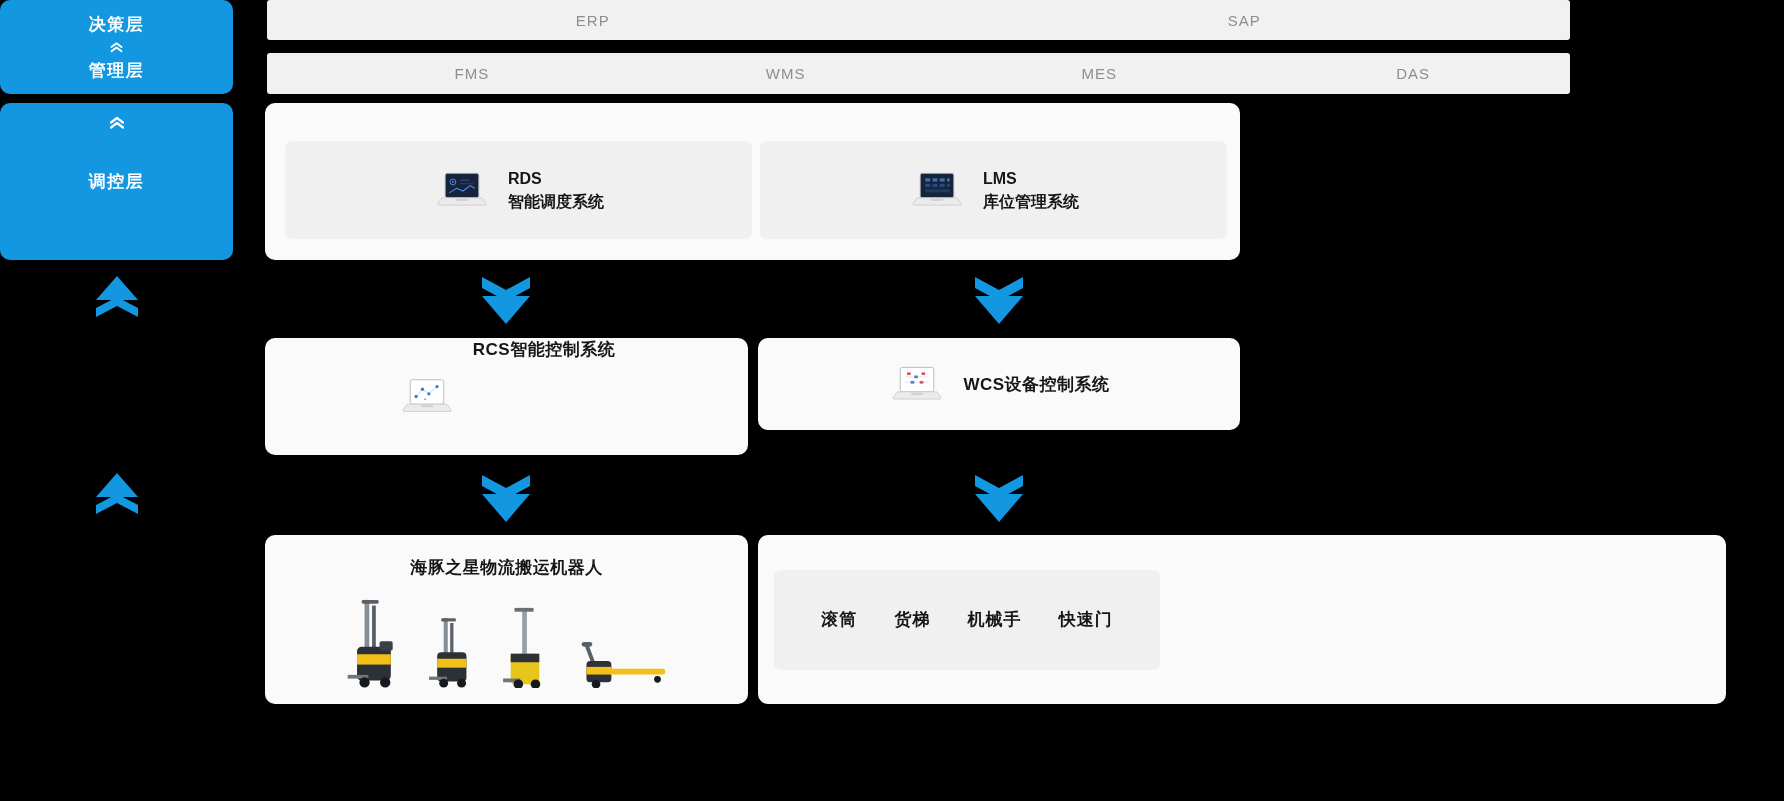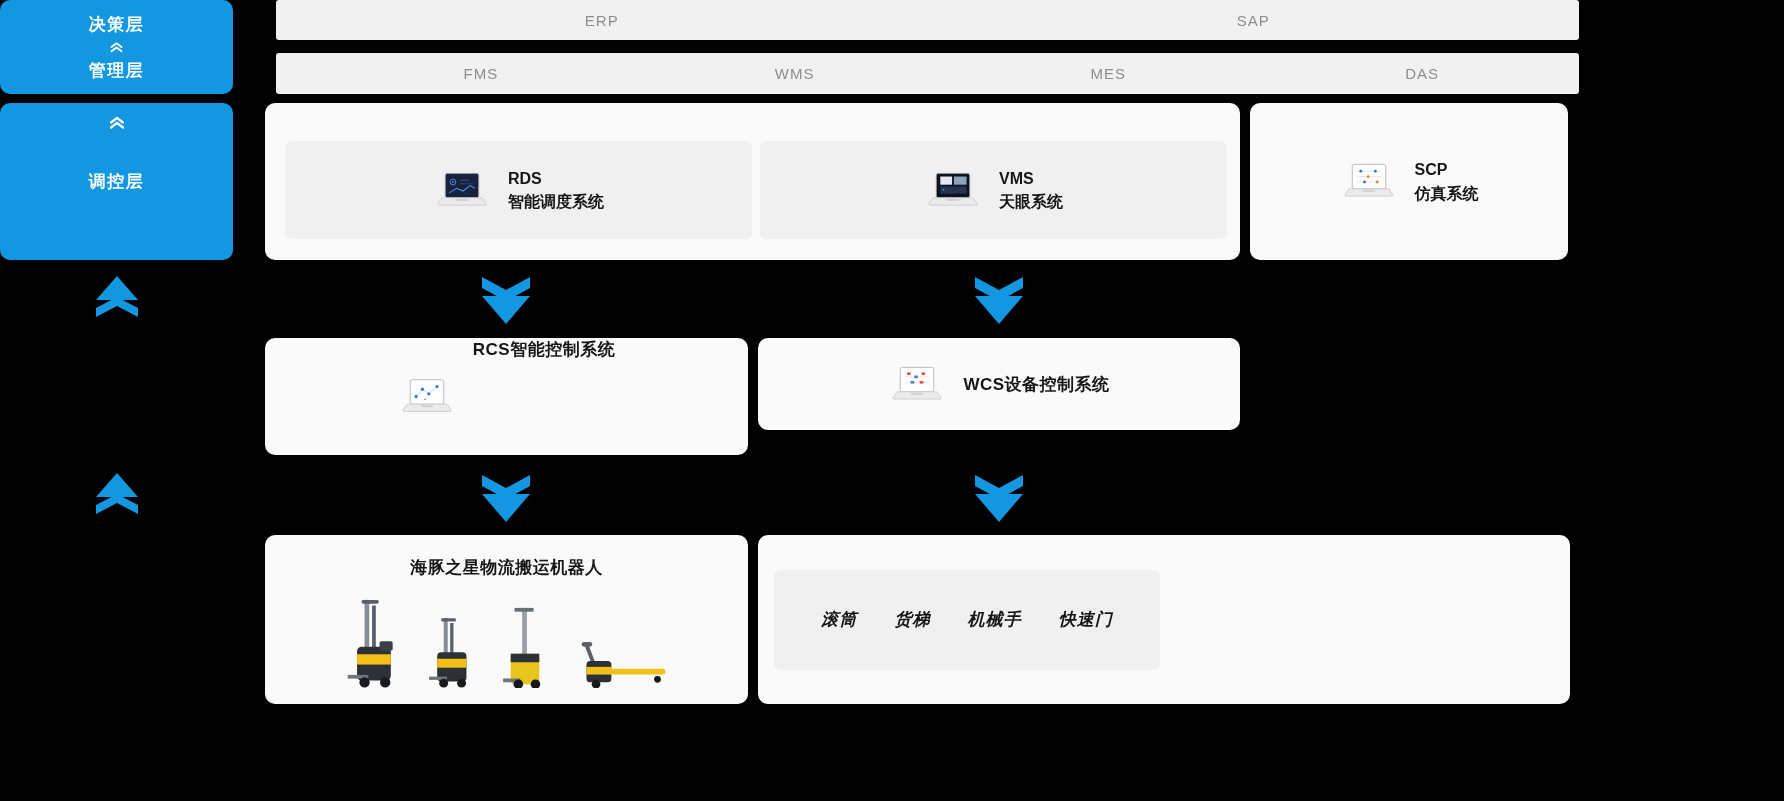--- a/index.html
+++ b/index.html
@@ -17,21 +17,21 @@
   .box-execution { top:535px; height:169px; }
   .reg-chevron { position:absolute; top:13px; left:50%; transform:translateX(-50%); }
   .chev-small path { stroke:#fff; stroke-width:2.2; fill:none; stroke-linecap:round; stroke-linejoin:round; }
 
   .arrow-up { position:absolute; left:96px; width:42px; height:46px; }
   .arrow-up path { fill:#1297E0; }
   .arrow-up-1 { top:276px; }
   .arrow-up-2 { top:473px; }
 
   
-  .bar { position:absolute; left:276px; width:1303px; background:#F1F1F1; border-radius:3px;
+  .bar { position:absolute; left:267px; width:1303px; background:#F1F1F1; border-radius:3px;
          display:flex; align-items:center; color:#8E8E8E; font-size:15px; letter-spacing:1px; }
   .bar-top { top:0; height:40px; }
   .bar-systems { top:53px; height:41px;padding-left:48px; }
   .bar > span { flex:1; text-align:center; }
 
   
   .panel { position:absolute; background:#FAFAFA; border-radius:10px; }
   .panel-scheduling { left:265px; top:103px; width:975px; height:157px;
                       display:flex; align-items:flex-end; padding:0 13px 21px 20px; gap:8px; }
   .sys-card { background:#F0F0F0; border-radius:7px; height:98px; flex:1;
@@ -51,22 +51,22 @@
                display:flex; justify-content:center; gap:17px; }
   .panel-wcs { left:758px; top:338px; width:482px; height:92px;
                display:flex; align-items:center; justify-content:center; gap:17px; }
   .ctrl-label { font-size:17px; font-weight:700; color:#161616; letter-spacing:0.5px; }
 
   .panel-robots { left:265px; top:535px; width:483px; height:169px;
                   display:flex; flex-direction:column; align-items:center; padding-top:21px; }
   .robots-title { font-size:17px; font-weight:700; color:#161616; letter-spacing:0.5px; }
   .robots-row { flex:1; display:flex; align-items:flex-end; gap:24px; padding-bottom:16px; }
 
-  .panel-equipment { left:758px; top:535px; width:812px; height:169px;
-                     display:flex; align-items:center; padding-left:16px;font-style:italic; }
+  .panel-equipment { left:758px; top:535px; width:968px; height:169px;
+                     display:flex; align-items:center; padding-left:16px; }
   .equip-box { width:386px; height:100px; background:#F0F0F0; border-radius:7px;
                display:flex; align-items:center; justify-content:space-evenly; padding:0 10px; }
   .equip-item { font-size:17px; font-weight:700; color:#161616; letter-spacing:1px; }
   .equip-loose { flex:1; display:flex; justify-content:center; align-items:center; gap:34px; }
 
   .laptop { width:58px; height:auto; flex:0 0 auto; }
 </style>
 </head>
 <body>
 
@@ -124,57 +124,47 @@
         <polyline points="18,23 26,18 33,21 41,15 46,18" stroke="#4E8FE8" stroke-width="1.2" fill="none"></polyline>
         <path d="M10 28.5 L54 28.5 L58.5 34.8 Q59.2 36.5 57.2 36.5 L6.8 36.5 Q4.8 36.5 5.5 34.8 Z" fill="#EBEBEB" stroke="#C5C5C5" stroke-width="0.8"></path>
         <rect x="25" y="29.5" width="14" height="2.4" rx="1.2" fill="#D3D3D3"></rect>
       </svg>
       <div class="sys-text">
         <div>RDS</div>
         <div>智能调度系统</div>
       </div>
     </div>
 
-
     <div class="sys-card">
       <svg class="laptop" viewBox="0 0 64 40">
-        <rect x="13.5" y="1.5" width="37" height="27" rx="2.5" fill="#0C1220" stroke="#A9ADB3" stroke-width="1"></rect>
-        <rect x="18" y="5" width="13" height="9" fill="#E3EAF2"></rect>
-        <rect x="33" y="5" width="14" height="9" fill="#8DA3BB"></rect>
-        <rect x="18" y="16" width="29" height="8" fill="#263450"></rect>
-        <circle cx="21.5" cy="19.5" r="1" fill="#4E8FE8"></circle>
+        <rect x="13.5" y="1.5" width="37" height="27" rx="2.5" fill="#17233D" stroke="#A9ADB3" stroke-width="1"></rect>
+        <g fill="#3F6FB5">
+          <rect x="19" y="7" width="5.5" height="3.5"></rect>
+            <rect x="27" y="7" width="5.5" height="3.5"></rect>
+          <rect x="35" y="7" width="5.5" height="3.5"></rect>
+            <rect x="43" y="7" width="3" height="3.5"></rect>
+        </g>
+        <g fill="#2A4A7D">
+          <rect x="19" y="13" width="5.5" height="3.5"></rect>
+            <rect x="27" y="13" width="5.5" height="3.5"></rect>
+          <rect x="35" y="13" width="5.5" height="3.5"></rect>
+            <rect x="43" y="13" width="3" height="3.5"></rect>
+        </g>
+        <rect x="19" y="19" width="27" height="3.5" fill="#1F3A63"></rect>
         <path d="M10 28.5 L54 28.5 L58.5 34.8 Q59.2 36.5 57.2 36.5 L6.8 36.5 Q4.8 36.5 5.5 34.8 Z" fill="#EBEBEB" stroke="#C5C5C5" stroke-width="0.8"></path>
         <rect x="25" y="29.5" width="14" height="2.4" rx="1.2" fill="#D3D3D3"></rect>
       </svg>
       <div class="sys-text">
-        <div>VMS</div>
-        <div>天眼系统</div>
+        <div>LMS</div>
+        <div>库位管理系统</div>
       </div>
     </div>
-  </div>
-
-  <div class="panel panel-scp">
-    <svg class="laptop" viewBox="0 0 64 40">
-      <rect x="13.5" y="1.5" width="37" height="27" rx="2.5" fill="#FFFFFF" stroke="#B6B6B6" stroke-width="1"></rect>
-      <line x1="19" y1="9" x2="45" y2="9" stroke="#DFE3E8" stroke-width="1"></line>
-      <line x1="19" y1="15" x2="45" y2="15" stroke="#DFE3E8" stroke-width="1"></line>
-      <line x1="19" y1="21" x2="45" y2="21" stroke="#DFE3E8" stroke-width="1"></line>
-      <circle cx="23" cy="9" r="1.6" fill="#2F6FD0"></circle>
-        <circle cx="31" cy="15" r="1.6" fill="#E08A2F"></circle>
-      <circle cx="39" cy="9" r="1.6" fill="#2F6FD0"></circle>
-        <circle cx="27" cy="21" r="1.6" fill="#2F6FD0"></circle>
-      <circle cx="41" cy="21" r="1.6" fill="#E08A2F"></circle>
-      <path d="M10 28.5 L54 28.5 L58.5 34.8 Q59.2 36.5 57.2 36.5 L6.8 36.5 Q4.8 36.5 5.5 34.8 Z" fill="#EBEBEB" stroke="#C5C5C5" stroke-width="0.8"></path>
-      <rect x="25" y="29.5" width="14" height="2.4" rx="1.2" fill="#D3D3D3"></rect>
-    </svg>
-    <div class="sys-text">
-      <div>SCP</div>
-      <div>仿真系统</div>
-    </div>
-  </div>
+
+  </div>
+
 
   <svg class="arrow-down ad-a" viewBox="0 0 54 54">
     <path d="M3 1 L27 14 L51 1 L51 12 L27 25 L3 12 Z"></path>
       <path d="M3 20 L51 20 L27 48 Z"></path>
   </svg>
   <svg class="arrow-down ad-b" viewBox="0 0 54 54">
     <path d="M3 1 L27 14 L51 1 L51 12 L27 25 L3 12 Z"></path>
       <path d="M3 20 L51 20 L27 48 Z"></path>
   </svg>
 

